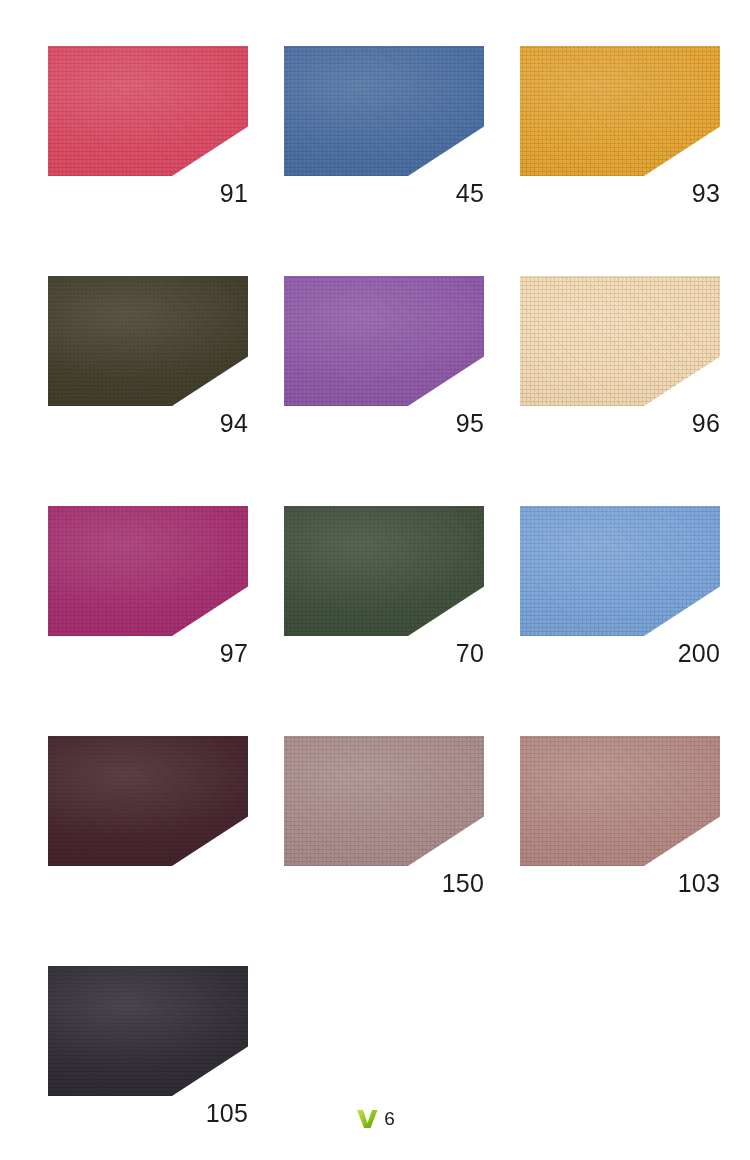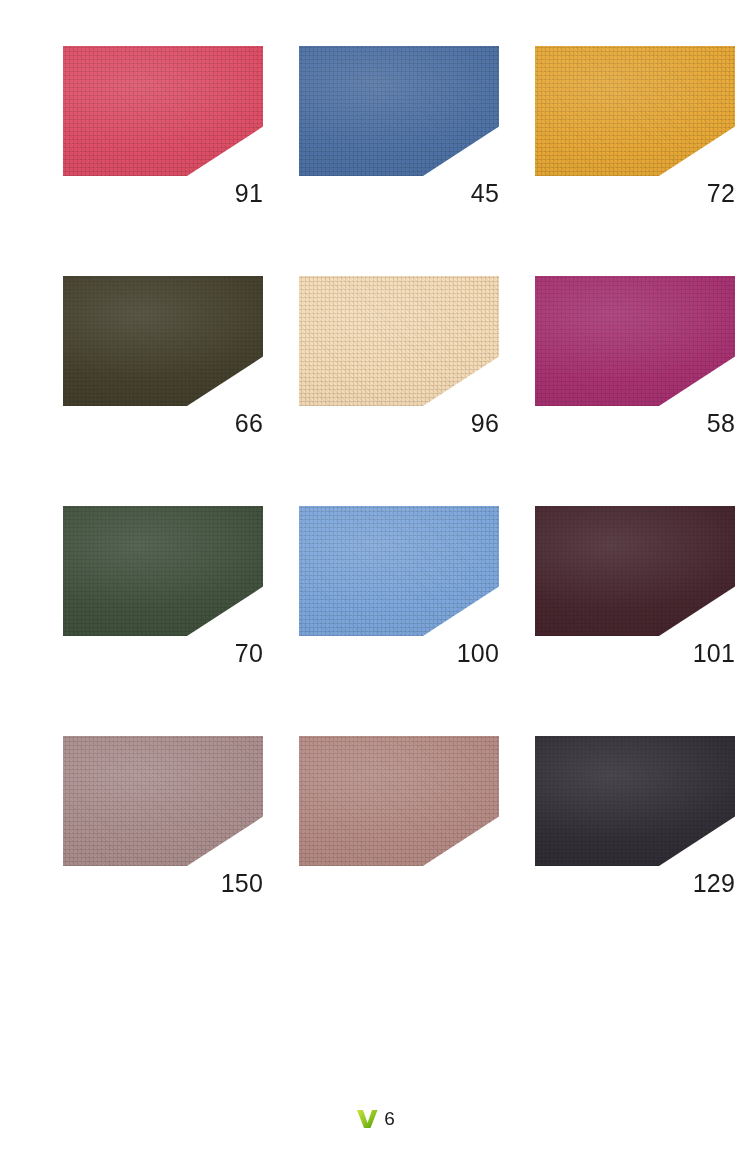--- a/index.html
+++ b/index.html
@@ -17,21 +17,21 @@
   }
 
   #swatch-page {
     position: absolute;
     inset: 0;
     background: #ffffff;
   }
 
   .swatch-grid {
     position: absolute;
-    left: 63px;
+    left: 48px;
     top: 46px;
     width: 665px;
     display: grid;
     grid-template-columns: repeat(3, 200px);
     column-gap: 36px;
     row-gap: 55px;
     text-decoration: underline;
   }
 
   .swatch-cell {
@@ -154,83 +154,90 @@
           <div class="weave"></div>
           <div class="sheen"></div>
         </div>
         <div class="swatch-label">45</div>
       </div>
       <div class="swatch-cell">
         <div class="swatch-chip" style="background-color: rgb(232, 167, 49);">
           <div class="weave"></div>
           <div class="sheen"></div>
         </div>
-        <div class="swatch-label">72</div>
+        <div class="swatch-label">93</div>
       </div>
       <div class="swatch-cell">
         <div class="swatch-chip" style="background-color: rgb(64, 60, 40);">
           <div class="weave"></div>
           <div class="sheen"></div>
         </div>
-        <div class="swatch-label">66</div>
+        <div class="swatch-label">94</div>
+      </div>
+      <div class="swatch-cell">
+        <div class="swatch-chip" style="background-color: rgb(145, 89, 171);">
+          <div class="weave"></div>
+          <div class="sheen"></div>
+        </div>
+        <div class="swatch-label">95</div>
       </div>
       <div class="swatch-cell">
         <div class="swatch-chip" style="background-color: rgb(247, 220, 181);">
           <div class="weave"></div>
           <div class="sheen"></div>
         </div>
         <div class="swatch-label">96</div>
       </div>
       <div class="swatch-cell">
         <div class="swatch-chip" style="background-color: rgb(168, 44, 112);">
           <div class="weave"></div>
           <div class="sheen"></div>
         </div>
-        <div class="swatch-label">58</div>
+        <div class="swatch-label">97</div>
       </div>
       <div class="swatch-cell">
         <div class="swatch-chip" style="background-color: rgb(61, 78, 57);">
           <div class="weave"></div>
           <div class="sheen"></div>
         </div>
         <div class="swatch-label">70</div>
       </div>
       <div class="swatch-cell">
         <div class="swatch-chip" style="background-color: rgb(123, 166, 221);">
           <div class="weave"></div>
           <div class="sheen"></div>
         </div>
-        <div class="swatch-label">100</div>
+        <div class="swatch-label">200</div>
       </div>
       <div class="swatch-cell">
         <div class="swatch-chip" style="background-color: rgb(67, 32, 41);">
           <div class="weave"></div>
           <div class="sheen"></div>
         </div>
-        <div class="swatch-label">101</div>
       </div>
       <div class="swatch-cell">
         <div class="swatch-chip" style="background-color: rgb(171, 141, 140);">
           <div class="weave"></div>
           <div class="sheen"></div>
         </div>
         <div class="swatch-label">150</div>
       </div>
       <div class="swatch-cell">
         <div class="swatch-chip" style="background-color: rgb(183, 138, 132);">
           <div class="weave"></div>
           <div class="sheen"></div>
         </div>
+        <div class="swatch-label">103</div>
       </div>
       <div class="swatch-cell">
         <div class="swatch-chip" style="background-color: rgb(44, 41, 49);">
           <div class="weave"></div>
           <div class="sheen"></div>
         </div>
-        <div class="swatch-label">129</div>
+        <div class="swatch-label">105</div>
       </div>
     </div>
 
   <div class="footer">
     <span class="logo-v">
       <svg width="24" height="22" viewBox="0 0 24 22" aria-hidden="true">
         <defs>
           <linearGradient id="vgrad" x1="0" y1="0" x2="1" y2="1">
             <stop offset="0%" stop-color="#c7e23a"></stop>
             <stop offset="55%" stop-color="#8cc220"></stop>

